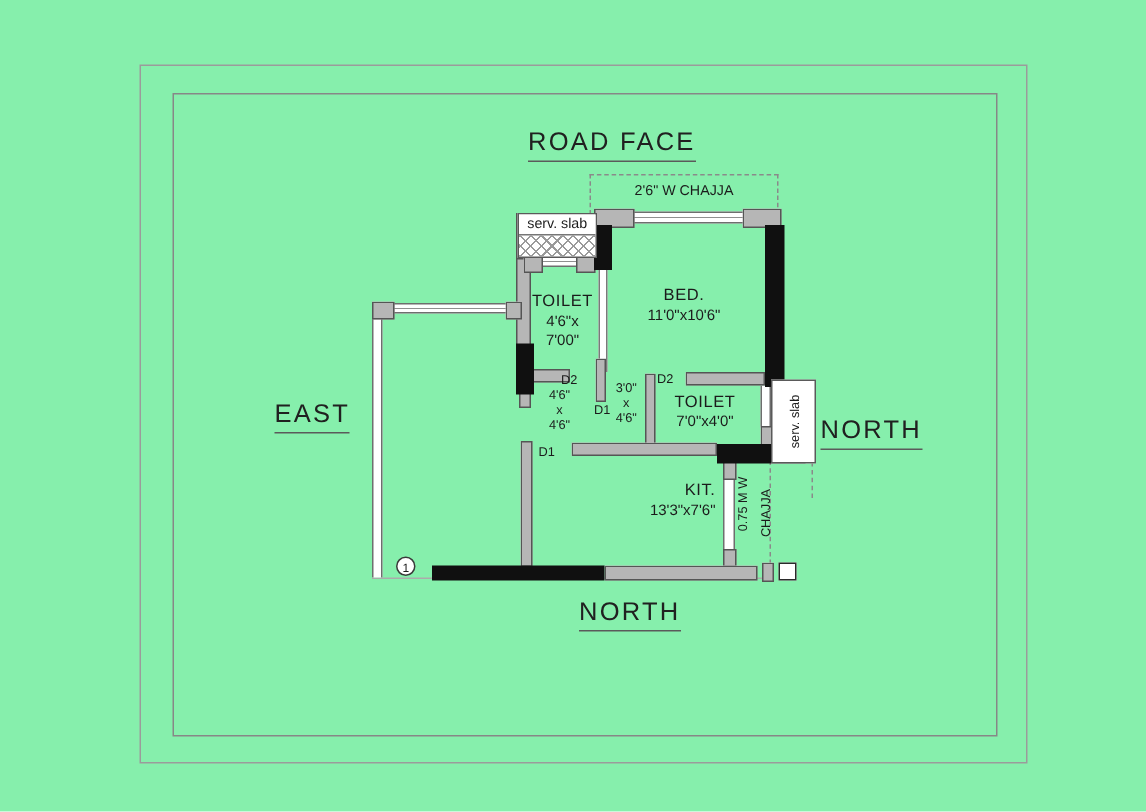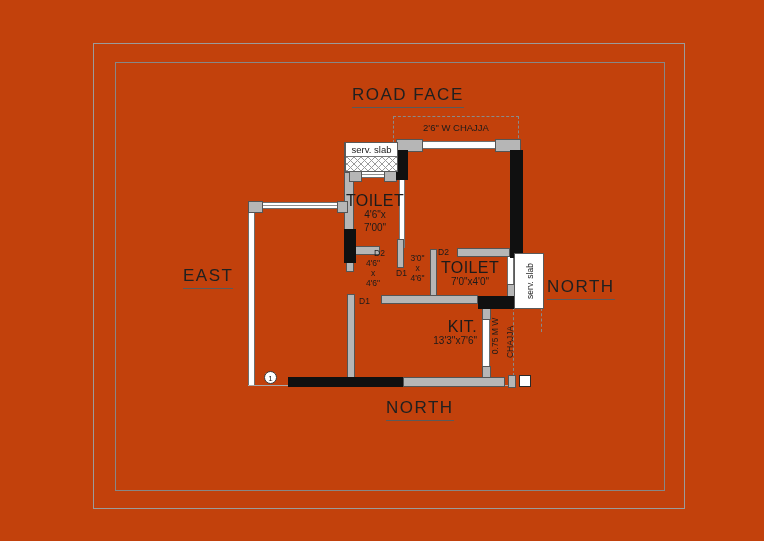--- a/index.html
+++ b/index.html
@@ -1,37 +1,37 @@
 <!DOCTYPE html>
 <html><head>
 <meta charset="utf-8">
 <style>
   html,body{margin:0;padding:0;background:#fff;}
-  .page{position:relative;width:764px;height:541px;background:#c2410c;overflow:hidden;
+  .page{position:relative;width:764px;height:541px;background:#86efac;overflow:hidden;
         font-family:"Liberation Sans",sans-serif;color:#1b1b1b;}
   .frame{position:absolute;border:1px solid #9b9b9b;}
   .frame.inner{border:1px solid #878787;}
   .wb{position:absolute;background:#101010;}
   .wg{position:absolute;background:#b6b6b6;box-shadow:inset 0 0 0 1px #555;}
   .win-h{position:absolute;background:#fff;border-top:1.5px solid #6e6e6e;border-bottom:1.5px solid #6e6e6e;
          background-image:linear-gradient(to bottom,transparent 42%,#8f8f8f 42%,#8f8f8f 58%,transparent 58%);}
   .win-v{position:absolute;background:#fff;border-left:1.5px solid #6e6e6e;border-right:1.5px solid #6e6e6e;}
   .thin-v{position:absolute;background:#fff;border-left:1px solid #7a7a7a;border-right:1px solid #7a7a7a;}
   .hatch{background-image:repeating-linear-gradient(45deg,#9a9a9a 0 1px,transparent 1px 5px),
                           repeating-linear-gradient(135deg,#9a9a9a 0 1px,transparent 1px 5px);}
   .slab-box{position:absolute;border:1px solid #5a5a5a;background:#fff;box-sizing:border-box;}
   .slab-label{font-size:9.5px;text-align:center;line-height:13px;border-bottom:1px solid #777;background:#fff;}
   .slab-hatch{height:14px;}
   .dashed-rect{position:absolute;border:1px dashed #8a8a8a;box-sizing:border-box;text-align:center;}
   .dash-v{position:absolute;border-left:1px dashed #8a8a8a;width:0;}
   .floorline{position:absolute;border-top:1px solid #ababab;height:0;}
   .compass{position:absolute;font-size:17px;letter-spacing:1.5px;color:#202020;
            border-bottom:1px solid #5a5a5a;padding-bottom:2px;white-space:nowrap;}
   .lbl{position:absolute;color:#1b1b1b;text-align:center;}
-  .room .nm{font-size:16px;line-height:14px;letter-spacing:.4px;}
+  .room .nm{font-size:11px;line-height:14px;letter-spacing:.4px;}
   .room .dm{font-size:10px;line-height:13px;}
   .small{font-size:8.5px;line-height:10px;white-space:nowrap;}
   .passcol div{font-size:8.5px;line-height:10px;}
   .vtext{position:absolute;transform:rotate(-90deg);white-space:nowrap;font-size:8.5px;color:#1b1b1b;text-align:center;}
   .chajja-note{font-size:9.5px;line-height:12px;padding-top:5px;color:#1b1b1b;}
   .marker{position:absolute;width:13px;height:13px;border:1px solid #3a3a3a;border-radius:50%;
           font-size:8px;line-height:13px;text-align:center;background:#fff;box-sizing:border-box;}
   .wsq{position:absolute;background:#fff;border:1.5px solid #2a2a2a;box-sizing:border-box;}
 </style>
 </head>
@@ -97,20 +97,24 @@
     <div class="slab-hatch hatch"></div>
   </div>
   <div class="slab-box hatch" style="left:514px;top:253px;width:30px;height:56px;"></div>
   <div class="vtext" style="left:512px;top:276px;background:#fff;">serv. slab</div>
 
   <div class="lbl room" style="left:343px;top:194px;width:64px;">
     <div class="nm">TOILET</div>
     <div class="dm">4'6"x</div>
     <div class="dm">7'00"</div>
   </div>
+  <div class="lbl room" style="left:413px;top:190px;width:86px;">
+    <div class="nm">BED.</div>
+    <div class="dm">11'0"x10'6"</div>
+  </div>
   <div class="lbl room" style="left:431px;top:261px;width:78px;">
     <div class="nm">TOILET</div>
     <div class="dm">7'0"x4'0"</div>
   </div>
   <div class="lbl room" style="left:393px;top:320px;width:84px;text-align:right;">
     <div class="nm">KIT.</div>
     <div class="dm">13'3"x7'6"</div>
   </div>
 
   <div class="lbl passcol" style="left:355px;top:258px;width:36px;">

